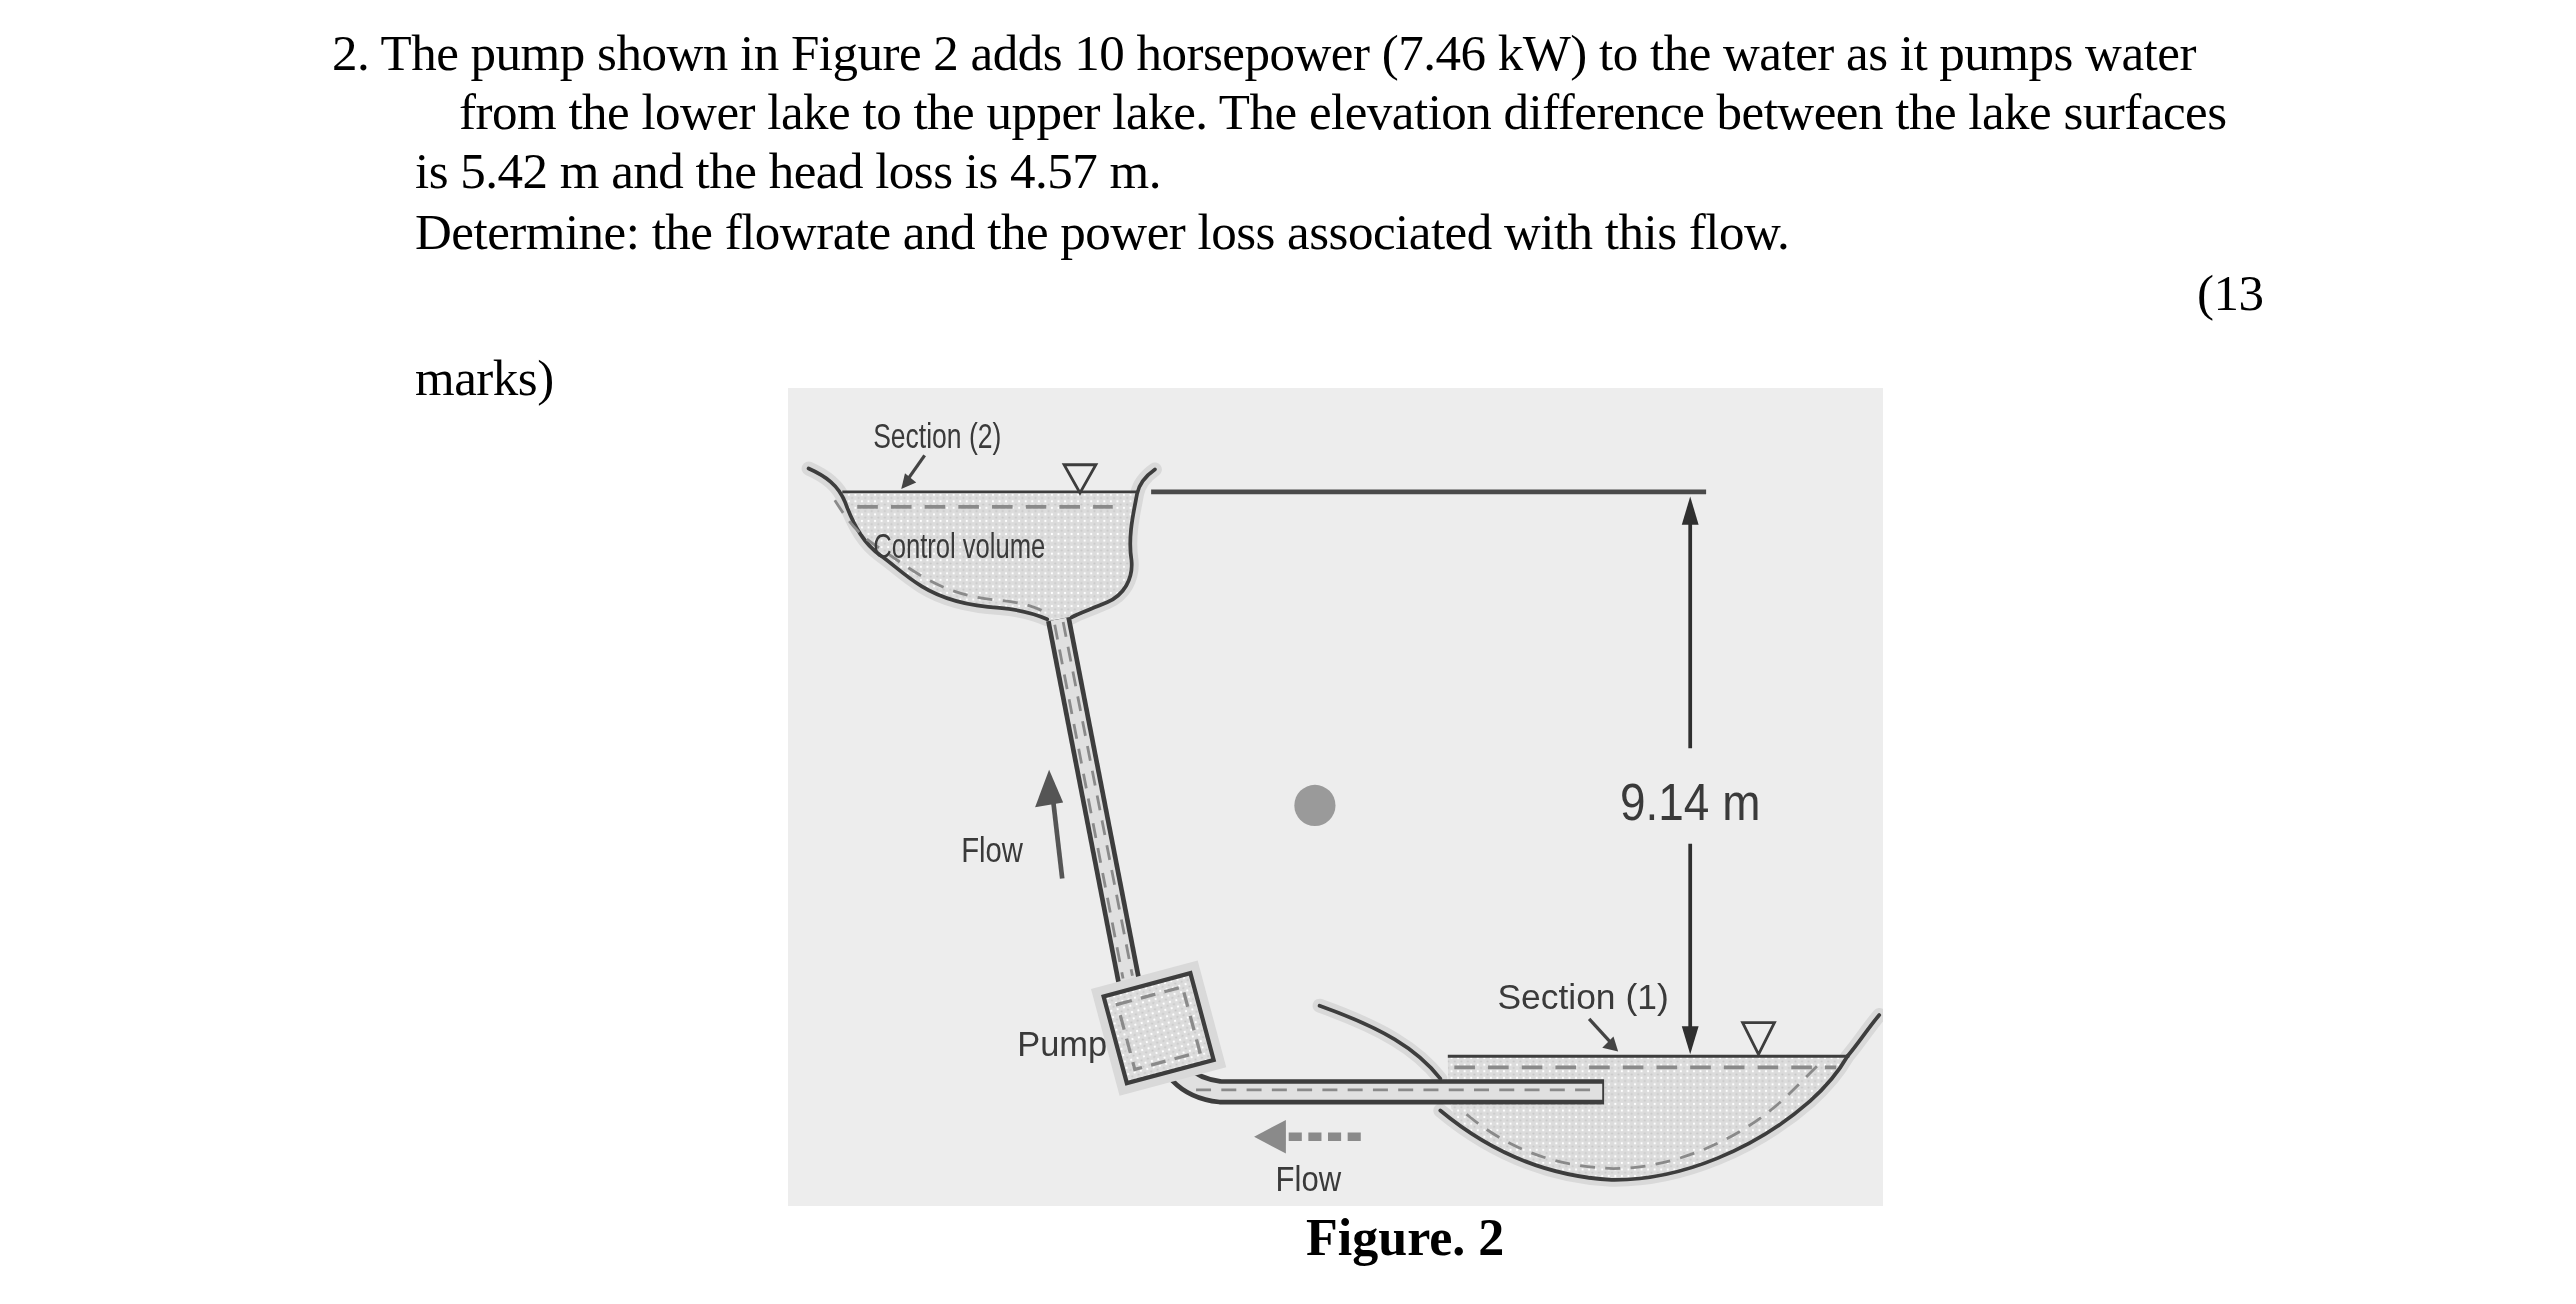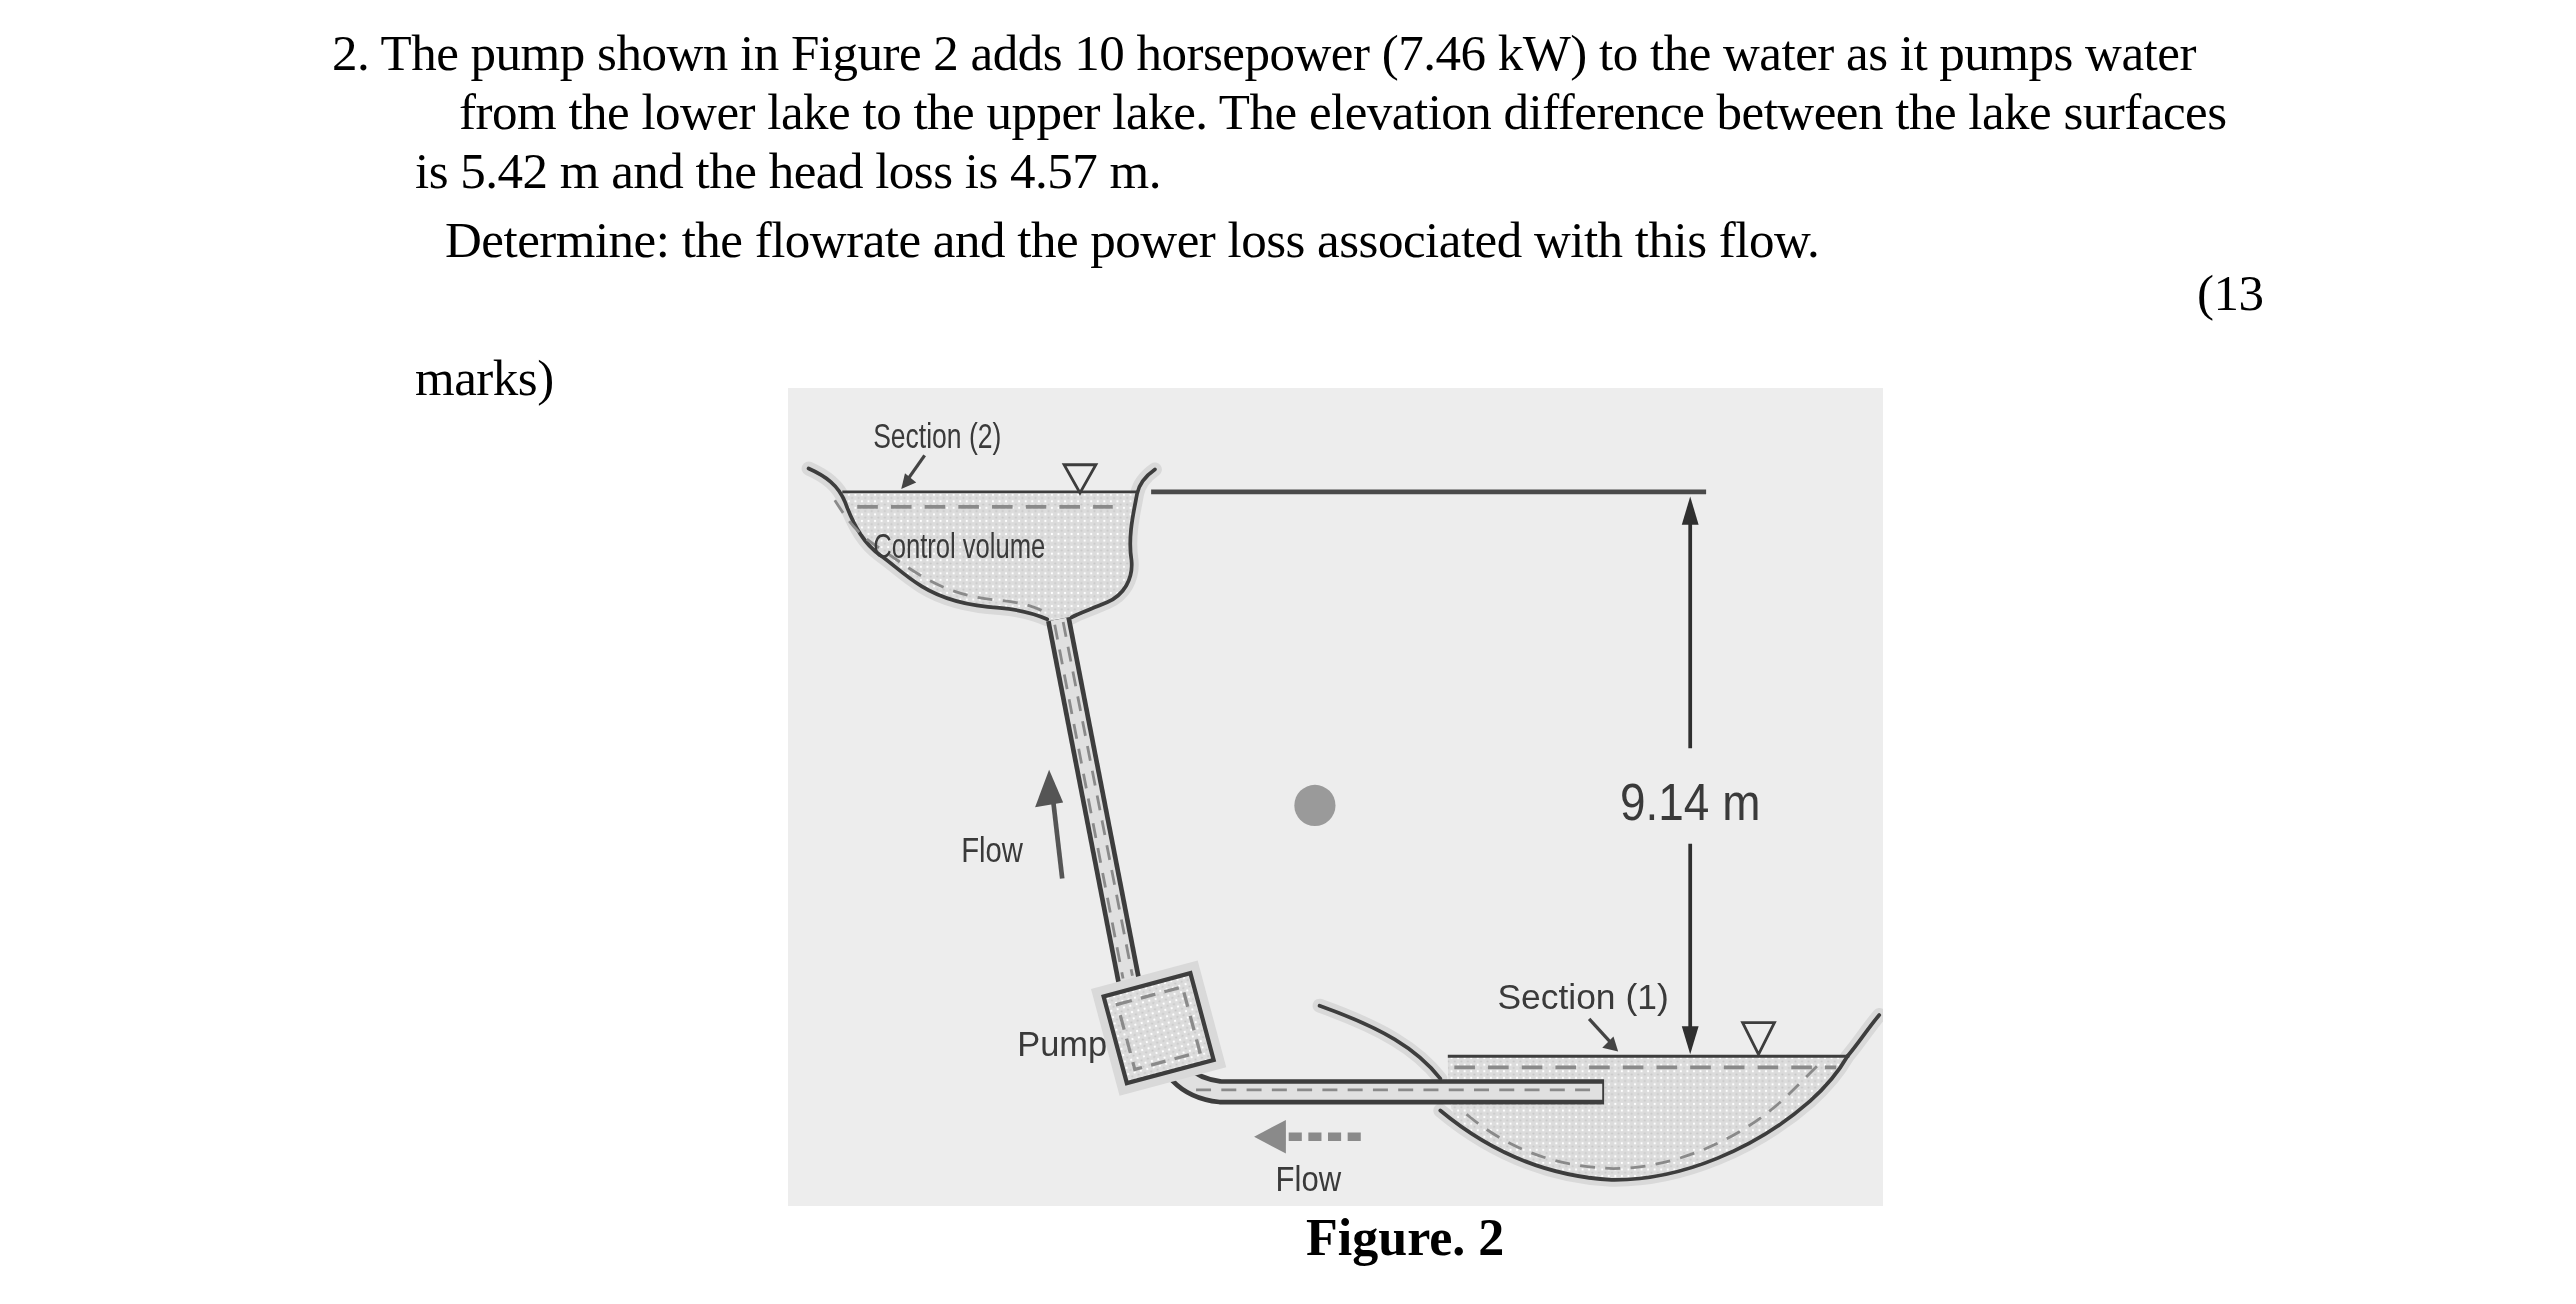--- a/index.html
+++ b/index.html
@@ -48,21 +48,21 @@
     font-family:"Liberation Sans", sans-serif;
     fill:#3a3a3a;
   }
 </style>
 </head>
 <body>
 
 <div class="line" style="left:332px;top:22.5px;">2. The pump shown in Figure 2 adds 10 horsepower (7.46 kW) to the water as it pumps water</div>
 <div class="line" style="left:415px;top:82px;margin-left:44px;">from the lower lake to the upper lake. The elevation difference between the lake surfaces</div>
 <div class="line" style="left:415px;top:141px;">is 5.42 m and the head loss is 4.57 m.</div>
-<div class="line" style="left:415px;top:210px;margin-left:30px;">Determine: the flowrate and the power loss associated with this flow.</div>
+<div class="line" style="left:415px;top:202px;">Determine: the flowrate and the power loss associated with this flow.</div>
 <div class="line" style="left:2197px;top:263px;">(13</div>
 <div class="line" style="left:415px;top:327px;margin-top:21px;">marks)</div>
 
 <div id="figure">
 <svg viewBox="0 0 1170 874" xmlns="http://www.w3.org/2000/svg">
   <defs>
     <pattern id="stip" patternUnits="userSpaceOnUse" width="7" height="7">
       <rect width="7" height="7" fill="#dcdcdc"></rect>
       <circle cx="2" cy="2" r="1.2" fill="#ffffff"></circle>
       <circle cx="5.5" cy="5.5" r="1.1" fill="#c7c7c7"></circle>

